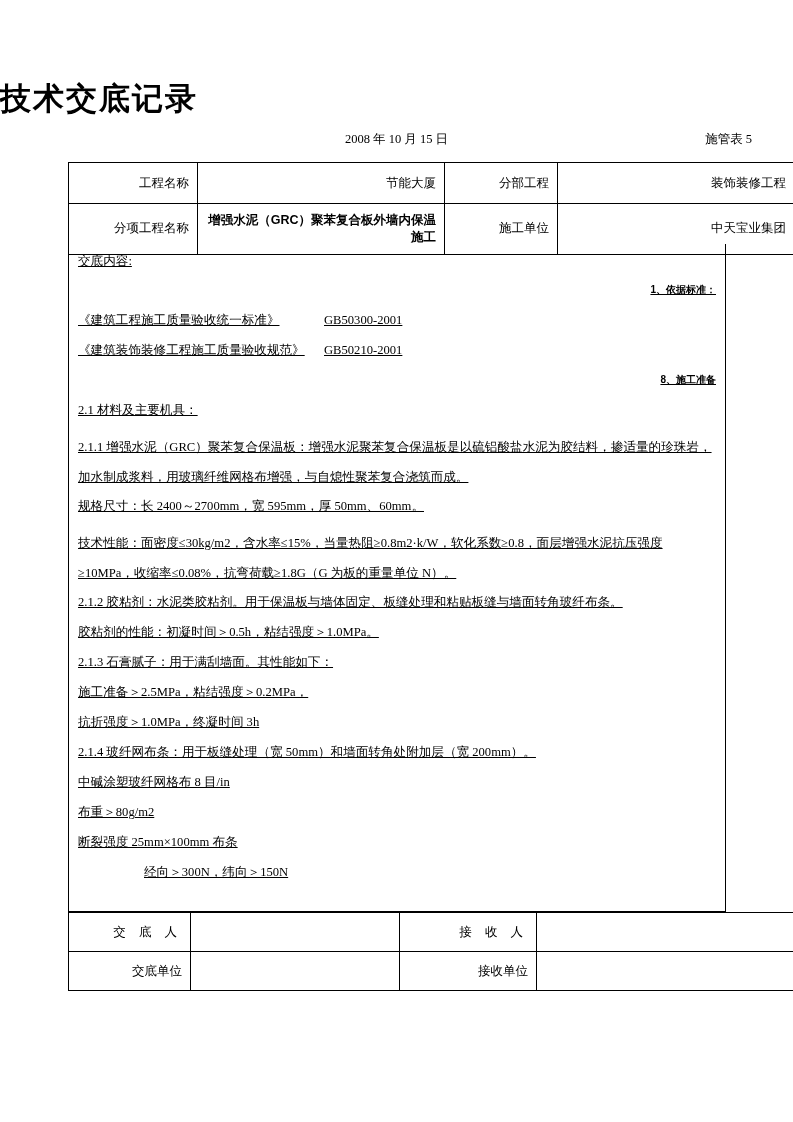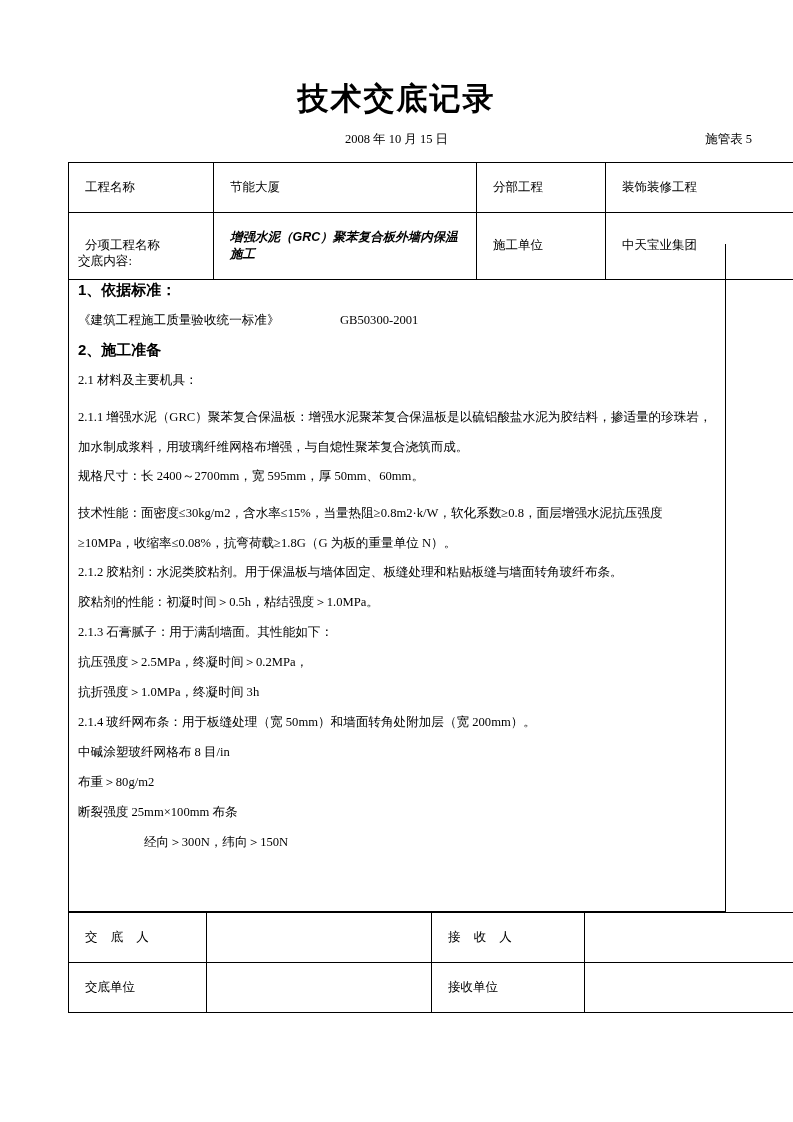--- a/index.html
+++ b/index.html
@@ -20,21 +20,20 @@
     left: 0; top: 0;
     width: 793px;
     height: 1122px;
   }
   
   .doc-title {
     position: absolute;
     left: 0;
     top: 78px;
     width: 793px;
-    text-align: center;
     font-family: "Liberation Sans", "DejaVu Sans", sans-serif;
     font-weight: bold;
     font-size: 31px;
     letter-spacing: 2px;
   }
   .title-meta {
     position: absolute;
     top: 131px;
     font-size: 12.5px;
   }
@@ -50,83 +49,83 @@
   }
   
   .tbl {
     position: absolute;
     border-collapse: collapse;
     table-layout: fixed;
     font-size: 12.5px;
   }
   .tbl td {
     border: 1px solid #000000;
-    padding: 16px;
-    text-align: left;
+    padding: 8px;
+    text-align: right;
     vertical-align: middle;
     line-height: 1.35;
   }
   #header-table {
     left: 68px;
     top: 162px;
     width: 658px;
   }
   #header-table tr { height: 41px; }
   #header-table td.label { width: 112px; }
   #header-table td.val-wide { width: 230px; }
   #header-table td.label2 { width: 96px; }
   #header-table td.val-last { width: 220px; }
   .bold-cell {
     font-weight: bold;
     font-family: "Liberation Sans", "DejaVu Sans", sans-serif;
     font-size: 12.5px;
     padding: 3px 6px;
     line-height: 1.3;
-    font-style: italic;
   }
   
   #content-box {
     position: absolute;
     left: 68px;
     top: 244px;
     width: 658px;
     height: 668px;
     border: 1px solid #000000;
     border-top: none;
     box-sizing: border-box;
     overflow: hidden;
+    text-decoration: underline;
   }
   .content-inner {
     padding: 9px 9px 0 9px;
   }
   .c-line {
     font-size: 12.6px;
     line-height: 16px;
     margin-bottom: 14px;
     white-space: normal;
     text-align: left;
   }
   .c-line.tight { margin-bottom: 13px; }
   .c-line.bold {
     font-weight: bold;
     font-family: "Liberation Sans", "DejaVu Sans", sans-serif;
-    font-size: 15px;
+    font-size: 10px;
+    text-align: right;
   }
   .c-line.wrap {
     line-height: 30px;
     margin-bottom: 6px;
     margin-top: 8px;
   }
   .c-line.indent { padding-left: 66px; }
   .std-row {
     font-size: 12.6px;
     line-height: 16px;
     margin-bottom: 14px;
     display: flex;
-    gap: 16px;
   }
   .std-name { width: 246px; flex: none; }
   .std-code { flex: none; }
   
   #footer-table {
     left: 68px;
     top: 912px;
     width: 658px;
   }
   #footer-table tr { height: 39px; }
@@ -164,31 +163,35 @@
 
   <div id="content-box">
     <div class="content-inner">
       <div class="c-line tight">交底内容:</div>
       <div class="c-line bold">1、依据标准：</div>
 
       <div class="std-row">
         <span class="std-name">《建筑工程施工质量验收统一标准》</span>
         <span class="std-code">GB50300-2001</span>
       </div>
-
-      <div class="c-line bold">2、施工准备</div>
+      <div class="std-row">
+        <span class="std-name">《建筑装饰装修工程施工质量验收规范》</span>
+        <span class="std-code">GB50210-2001</span>
+      </div>
+
+      <div class="c-line bold">8、施工准备</div>
 
       <div class="c-line">2.1 材料及主要机具：</div>
       <div class="c-line wrap">2.1.1 增强水泥（GRC）聚苯复合保温板：增强水泥聚苯复合保温板是以硫铝酸盐水泥为胶结料，掺适量的珍珠岩，加水制成浆料，用玻璃纤维网格布增强，与自熄性聚苯复合浇筑而成。</div>
       <div class="c-line">规格尺寸：长 2400～2700mm，宽 595mm，厚 50mm、60mm。</div>
       <div class="c-line wrap">技术性能：面密度≤30kg/m2，含水率≤15%，当量热阻≥0.8m2·k/W，软化系数≥0.8，面层增强水泥抗压强度≥10MPa，收缩率≤0.08%，抗弯荷载≥1.8G（G 为板的重量单位 N）。</div>
       <div class="c-line">2.1.2 胶粘剂：水泥类胶粘剂。用于保温板与墙体固定、板缝处理和粘贴板缝与墙面转角玻纤布条。</div>
       <div class="c-line">胶粘剂的性能：初凝时间＞0.5h，粘结强度＞1.0MPa。</div>
       <div class="c-line">2.1.3 石膏腻子：用于满刮墙面。其性能如下：</div>
-      <div class="c-line">抗压强度＞2.5MPa，终凝时间＞0.2MPa，</div>
+      <div class="c-line">施工准备＞2.5MPa，粘结强度＞0.2MPa，</div>
       <div class="c-line">抗折强度＞1.0MPa，终凝时间 3h</div>
       <div class="c-line">2.1.4 玻纤网布条：用于板缝处理（宽 50mm）和墙面转角处附加层（宽 200mm）。</div>
       <div class="c-line">中碱涂塑玻纤网格布 8 目/in</div>
       <div class="c-line">布重＞80g/m2</div>
       <div class="c-line">断裂强度 25mm×100mm 布条</div>
       <div class="c-line indent">经向＞300N，纬向＞150N</div>
     </div>
   </div>
 
   <table class="tbl" id="footer-table">

